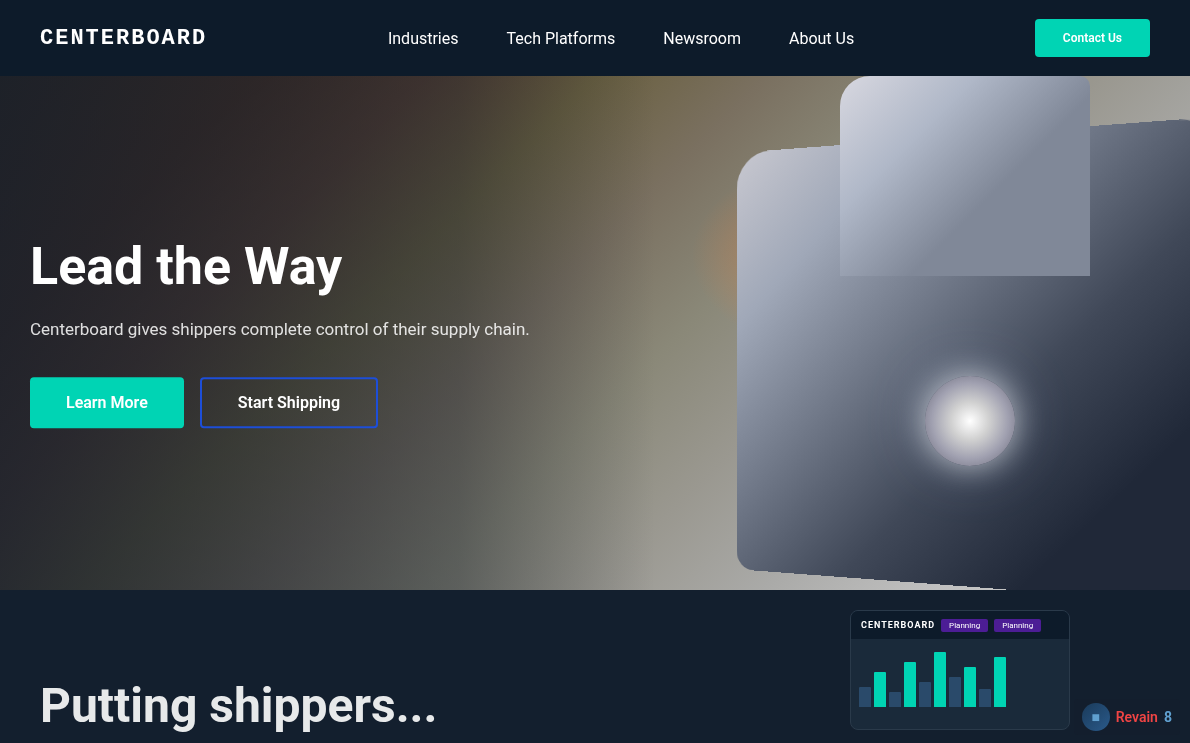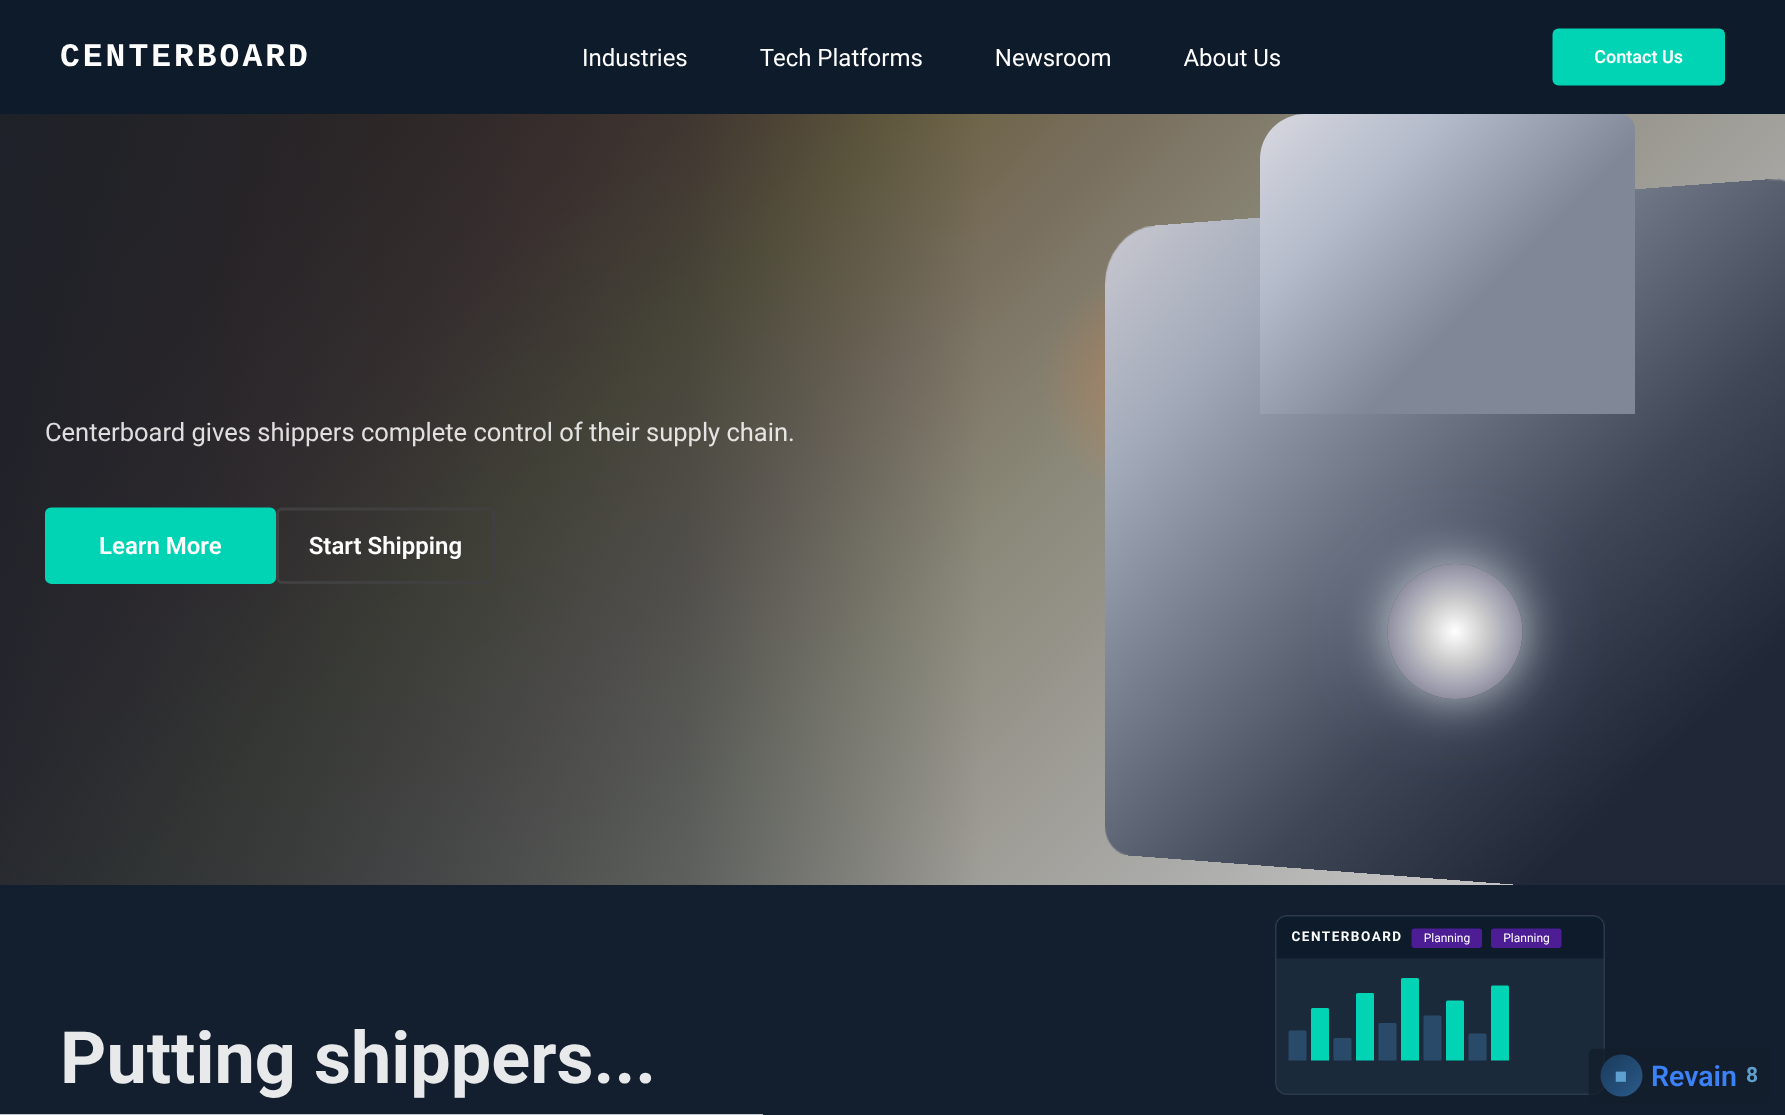--- a/index.html
+++ b/index.html
@@ -175,41 +175,42 @@
 
     .hero-subtitle {
       font-size: 17px;
       color: rgba(255,255,255,0.85);
       margin-bottom: 35px;
       line-height: 1.5;
     }
 
     .hero-buttons {
       display: flex;
+      gap: 16px;
       align-items: center;
     }
 
     .btn-learn-more {
       background-color: #00d4b4;
       color: #ffffff;
       padding: 16px 36px;
       border: none;
       border-radius: 4px;
       font-size: 16px;
       font-weight: 600;
       cursor: pointer;
       text-decoration: none;
       display: inline-block;
     }
 
     .btn-start-shipping {
       background-color: transparent;
       color: #ffffff;
-      padding: 14px 20px;
-      border: 2px solid #404040;
+      padding: 14px 36px;
+      border: 2px solid #1d4ed8;
       border-radius: 4px;
       font-size: 16px;
       font-weight: 600;
       cursor: pointer;
       text-decoration: none;
       display: inline-block;
     }
 
     
     .bottom-section {
@@ -308,22 +309,22 @@
       border-radius: 50%;
       display: flex;
       align-items: center;
       justify-content: center;
       font-size: 14px;
       color: #60a0d0;
       font-weight: bold;
     }
 
     .revain-text {
-      color: #3b82f6;
-      font-size: 19px;
+      color: #ef4444;
+      font-size: 14px;
       font-weight: 600;
     }
 
     .revain-num {
       color: #60a0d0;
       font-size: 14px;
       font-weight: 700;
     }
   </style>
 </head>
@@ -344,20 +345,21 @@
 
 <section class="hero">
 
   <div class="hero-bg"></div>
   <div class="truck-glow"></div>
   <div class="truck-body"></div>
   <div class="headlight"></div>
   <div class="hero-overlay"></div>
 
   <div class="hero-content">
+    <h1 class="hero-title">Lead the Way</h1>
     <p class="hero-subtitle">Centerboard gives shippers complete control of their supply chain.</p>
     <div class="hero-buttons">
       <a class="btn-learn-more">Learn More</a>
       <a class="btn-start-shipping">Start Shipping</a>
     </div>
   </div>
 </section>
 
 <div class="bottom-section">
   <div class="bottom-text">Putting shippers...</div>

